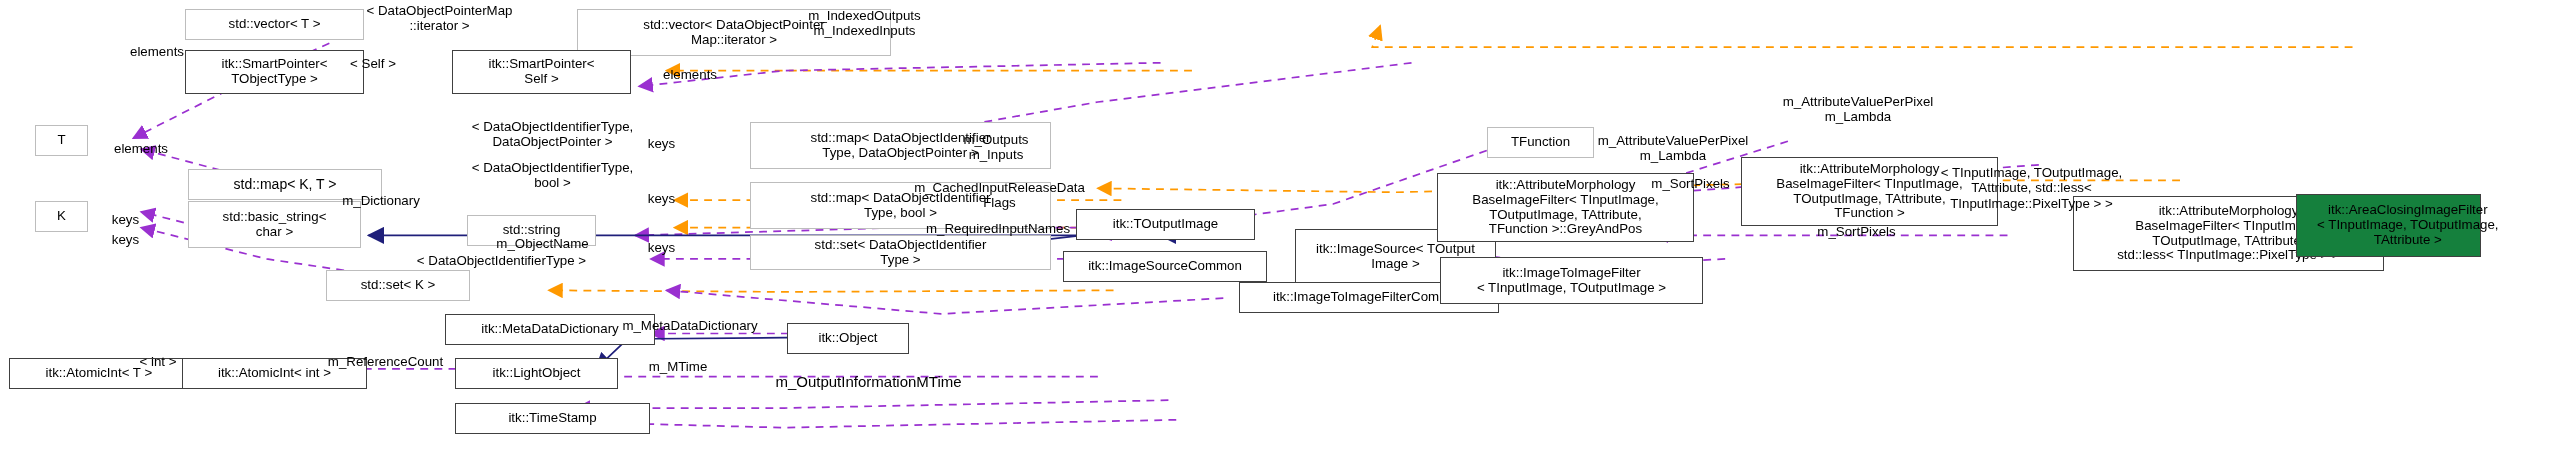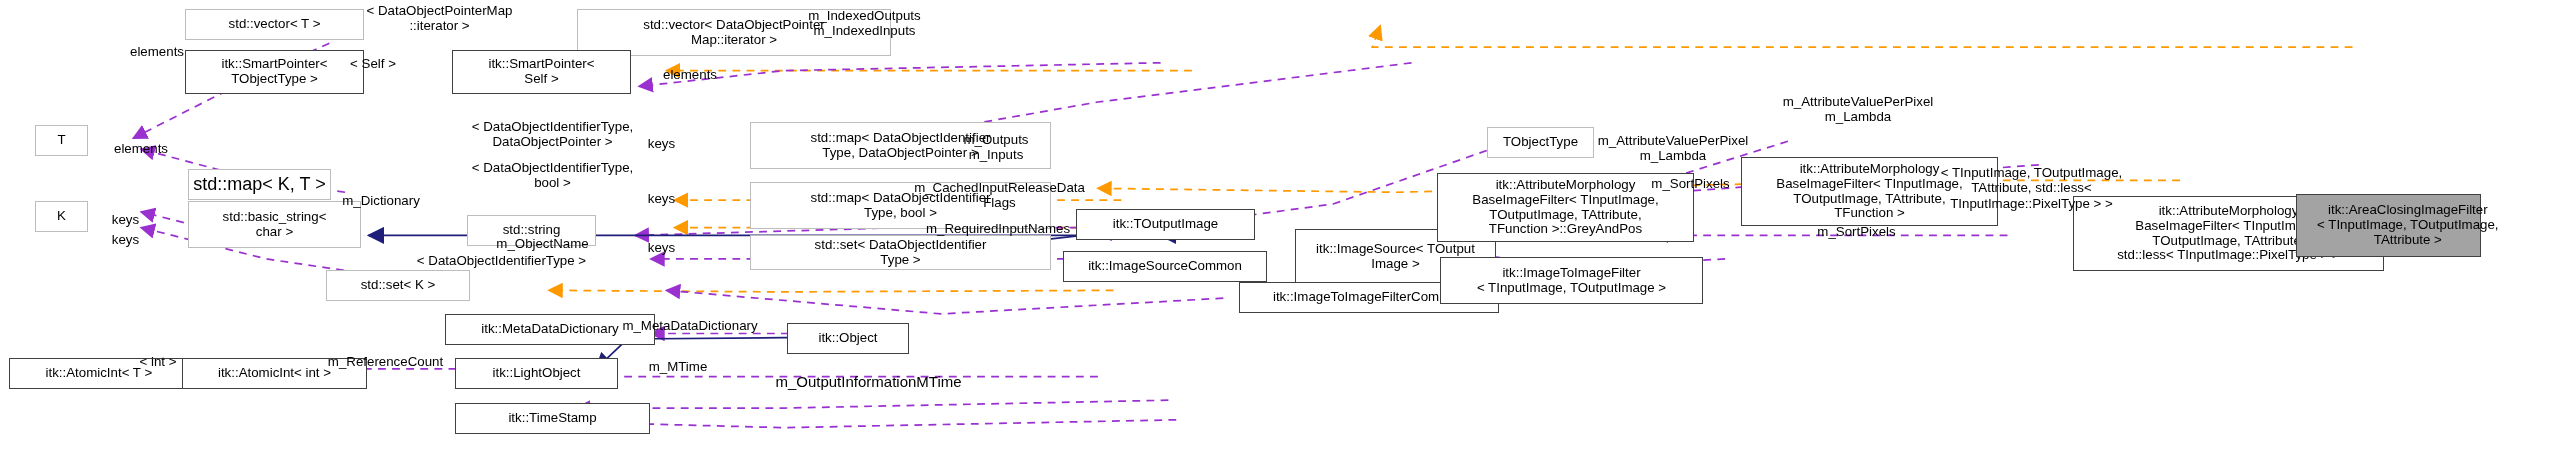--- a/index.html
+++ b/index.html
@@ -4,21 +4,21 @@
 <style>
   html,body{margin:0;padding:0;background:#ffffff;}
   #stage{position:relative;width:2576px;height:452px;background:#ffffff;
          font-family:"Liberation Sans",sans-serif;overflow:hidden;}
   svg.edges{position:absolute;left:0;top:0;width:2576px;height:452px;}
   .node{position:absolute;box-sizing:border-box;display:flex;align-items:center;
         justify-content:center;text-align:center;line-height:1.12;
         font-size:8.6px;color:#000000;background:#ffffff;padding:0.8px 2.4px;}
   .node.thin{border:0.8px solid #bdbdbd;}
   .node.thick{border:1.3px solid #404040;}
-  .node.hl{border:1.3px solid #404040;background:#a3a3a3;padding-left:41px;}
+  .node.hl{border:1.3px solid #404040;background:#15803d;padding-left:41px;}
   .elabel{position:absolute;font-size:8.6px;color:#000000;text-align:center;
           line-height:1.15;white-space:pre;}
 </style>
 </head>
 <body>
 
 <div id="stage">
 
   <svg class="edges" viewBox="0 0 3285 576" preserveAspectRatio="none">
     <defs>
@@ -77,21 +77,21 @@
       <div class="node thin" style="left: 185px; top: 9.4px; width: 179px; height: 31px; font-size: 13.3px; white-space: pre;">std::vector&lt; T &gt;</div>
       <div class="node thin" style="left: 577px; top: 9.4px; width: 314px; height: 47px; font-size: 13.3px; white-space: pre;">std::vector&lt; DataObjectPointer
 Map::iterator &gt;</div>
       <div class="node thick" style="left: 185px; top: 50px; width: 179px; height: 44px; font-size: 13.3px; white-space: pre;">itk::SmartPointer&lt;
 TObjectType &gt;</div>
       <div class="node thick" style="left: 452px; top: 50px; width: 179px; height: 44px; font-size: 13.3px; white-space: pre;">itk::SmartPointer&lt;
 Self &gt;</div>
       <div class="node thin" style="left: 35px; top: 125px; width: 53px; height: 31px; font-size: 13.3px; white-space: pre;">T</div>
       <div class="node thin" style="left: 750px; top: 122px; width: 301px; height: 47px; font-size: 13.3px; white-space: pre;">std::map&lt; DataObjectIdentifier
 Type, DataObjectPointer &gt;</div>
-      <div class="node thin" style="left: 188px; top: 169px; width: 143px; height: 31px; font-size: 18px; white-space: pre;">std::map&lt; K, T &gt;</div>
+      <div class="node thin" style="left: 188px; top: 169px; width: 194px; height: 31px; font-size: 14px; white-space: pre;">std::map&lt; K, T &gt;</div>
       <div class="node thin" style="left: 35px; top: 201px; width: 53px; height: 31px; font-size: 13.3px; white-space: pre;">K</div>
       <div class="node thin" style="left: 188px; top: 201px; width: 173px; height: 47px; font-size: 13.3px; white-space: pre;">std::basic_string&lt;
 char &gt;</div>
       <div class="node thin" style="left: 467px; top: 215px; width: 129px; height: 31px; font-size: 13.3px; white-space: pre;">std::string</div>
       <div class="node thin" style="left: 750px; top: 182px; width: 301px; height: 47px; font-size: 13.3px; white-space: pre;">std::map&lt; DataObjectIdentifier
 Type, bool &gt;</div>
       <div class="node thin" style="left: 750px; top: 235px; width: 301px; height: 35px; font-size: 13.3px; white-space: pre;">std::set&lt; DataObjectIdentifier
 Type &gt;</div>
       <div class="node thin" style="left: 326px; top: 270px; width: 144px; height: 31px; font-size: 13.3px; white-space: pre;">std::set&lt; K &gt;</div>
       <div class="node thick" style="left: 1076px; top: 209px; width: 179px; height: 31px; font-size: 13.3px; white-space: pre;">itk::TOutputImage</div>
@@ -100,21 +100,21 @@
 Image &gt;</div>
       <div class="node thick" style="left: 1239px; top: 282px; width: 260px; height: 31px; font-size: 13.3px; white-space: pre;">itk::ImageToImageFilterCommon</div>
       <div class="node thick" style="left: 445px; top: 314px; width: 210px; height: 31px; font-size: 13.3px; white-space: pre;">itk::MetaDataDictionary</div>
       <div class="node thick" style="left: 787px; top: 323px; width: 122px; height: 31px; font-size: 13.3px; white-space: pre;">itk::Object</div>
       <div class="node thick" style="left: 1440px; top: 257px; width: 263px; height: 47px; font-size: 13.3px; white-space: pre;">itk::ImageToImageFilter
 &lt; TInputImage, TOutputImage &gt;</div>
       <div class="node thick" style="left: 9.4px; top: 358px; width: 179px; height: 31px; font-size: 13.3px; white-space: pre;">itk::AtomicInt&lt; T &gt;</div>
       <div class="node thick" style="left: 182px; top: 358px; width: 185px; height: 31px; font-size: 13.3px; white-space: pre;">itk::AtomicInt&lt; int &gt;</div>
       <div class="node thick" style="left: 455px; top: 358px; width: 163px; height: 31px; font-size: 13.3px; white-space: pre;">itk::LightObject</div>
       <div class="node thick" style="left: 455px; top: 403px; width: 195px; height: 31px; font-size: 13.3px; white-space: pre;">itk::TimeStamp</div>
-      <div class="node thin" style="left: 1487px; top: 127px; width: 107px; height: 31px; font-size: 13.3px; white-space: pre;">TObjectType</div>
+      <div class="node thin" style="left: 1487px; top: 127px; width: 107px; height: 31px; font-size: 13.3px; white-space: pre;">TFunction</div>
       <div class="node thick" style="left: 1437px; top: 173px; width: 257px; height: 69px; font-size: 13.3px; white-space: pre;">itk::AttributeMorphology
 BaseImageFilter&lt; TInputImage,
 TOutputImage, TAttribute,
 TFunction &gt;::GreyAndPos</div>
       <div class="node thick" style="left: 1741px; top: 157px; width: 257px; height: 69px; font-size: 13.3px; white-space: pre;">itk::AttributeMorphology
 BaseImageFilter&lt; TInputImage,
 TOutputImage, TAttribute,
 TFunction &gt;</div>
       <div class="node thick" style="left: 2073px; top: 196px; width: 311px; height: 75px; font-size: 13.3px; white-space: pre;">itk::AttributeMorphology
 BaseImageFilter&lt; TInputImage,

